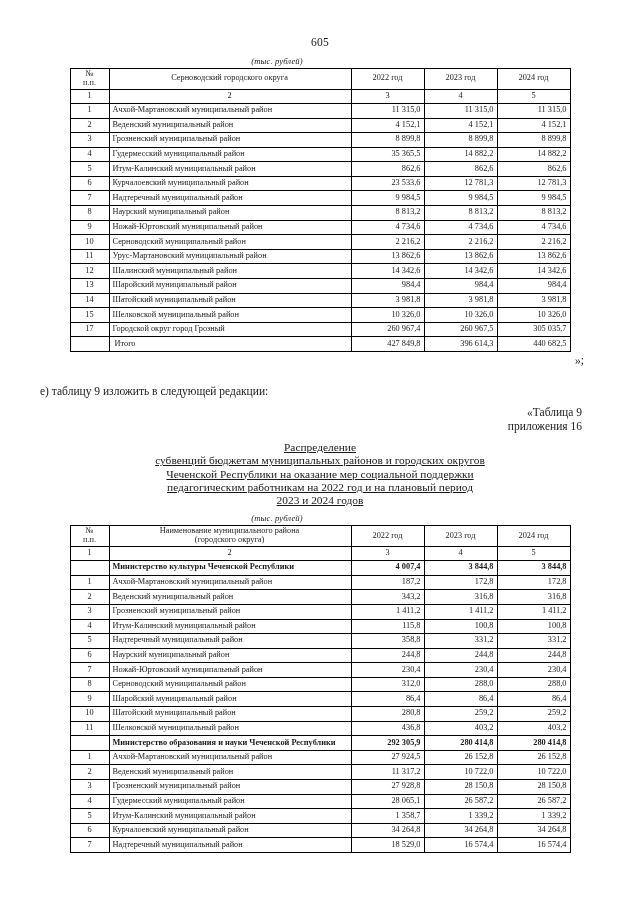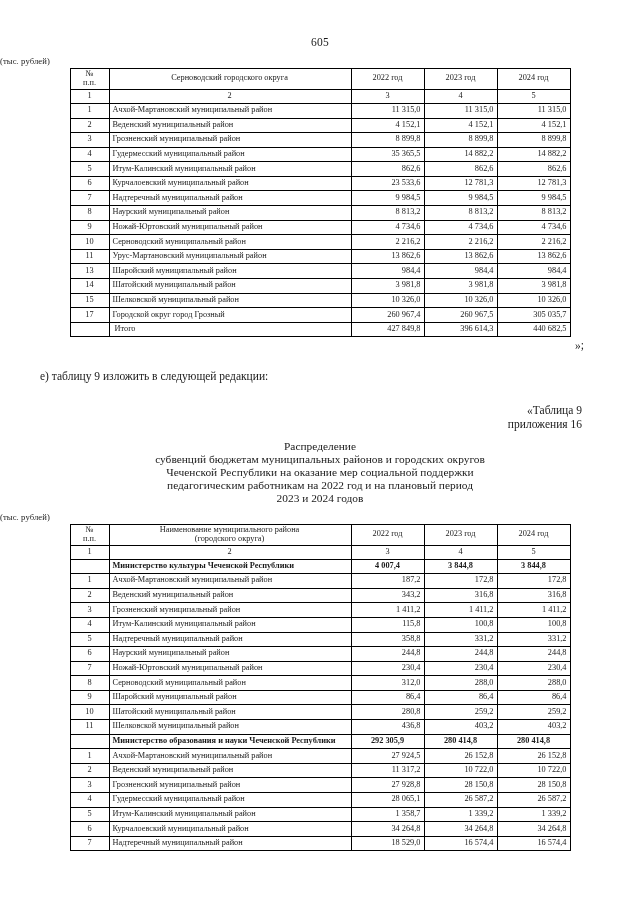--- a/index.html
+++ b/index.html
@@ -25,26 +25,27 @@
   
   .page-number {
     text-align: center;
     font-size: 11.5px;
     padding-top: 36px;
     letter-spacing: 0.2px;
   }
 
   
   .units-line {
-    text-align: left;
+    text-align: center;
     font-size: 8.6px;
     padding-right: 86px;
     margin-top: 8px;
     margin-bottom: 2px;
     letter-spacing: 0.1px;
+    font-style: italic;
   }
   .units-line.second {
     padding-right: 86px;
     margin-top: 6px;
     margin-bottom: 2px;
   }
 
   
   .tbl-wrap {
     display: flex;
@@ -68,21 +69,21 @@
   .c-year    { width: 66px;  text-align: right; padding-right: 5px; }
 
   thead td {
     text-align: center;
     padding: 3px 2px;
   }
   thead td.c-name { text-align: center; padding-left: 2px; }
   .hdr-idx td { text-align: center; height: 11px; padding: 0 2px; }
 
   tr.row td { height: 11.6px; }
-  td.bold, tr.ministry td { font-weight: bold; text-align: center; }
+  td.bold, tr.ministry td { font-weight: bold; }
   tr.ministry td.c-name { text-align: left; }
   tr.total td.c-name { padding-left: 5px; margin-top: 16px; }
 
   
   .clause {
     font-size: 11.5px;
     margin: 0;
     padding-left: 40px;
     padding-top: 17px;
   }
@@ -93,28 +94,29 @@
     line-height: 1.18;
   }
   .closing-mark {
     text-align: right;
     font-size: 11.5px;
     padding-right: 56px;
     margin-top: 2px;
     height: 14px;
   }
   .table-ref {
-    margin-top: 22px;
+    margin-top: 9px;
   }
   .doc-title {
     text-align: center;
     font-size: 11.4px;
     line-height: 1.16;
     margin-top: 8px;
     padding: 0 58px 0 58px;
+    text-decoration: underline;
   }
   .doc-title .t-line { display: block; }
 </style>
 </head>
 <body>
 
 <div class="page">
 
   <div class="page-number">605</div>
 
@@ -211,20 +213,27 @@
             <td class="c-year">2 216,2</td>
             <td class="c-year">2 216,2</td>
             <td class="c-year">2 216,2</td>
           </tr>
           <tr class="row">
             <td class="c-num">11</td>
             <td class="c-name">Урус-Мартановский муниципальный район</td>
             <td class="c-year">13 862,6</td>
             <td class="c-year">13 862,6</td>
             <td class="c-year">13 862,6</td>
+          </tr>
+          <tr class="row">
+            <td class="c-num">12</td>
+            <td class="c-name">Шалинский муниципальный район</td>
+            <td class="c-year">14 342,6</td>
+            <td class="c-year">14 342,6</td>
+            <td class="c-year">14 342,6</td>
           </tr>
           <tr class="row">
             <td class="c-num">13</td>
             <td class="c-name">Шаройский муниципальный район</td>
             <td class="c-year">984,4</td>
             <td class="c-year">984,4</td>
             <td class="c-year">984,4</td>
           </tr>
           <tr class="row">
             <td class="c-num">14</td>

